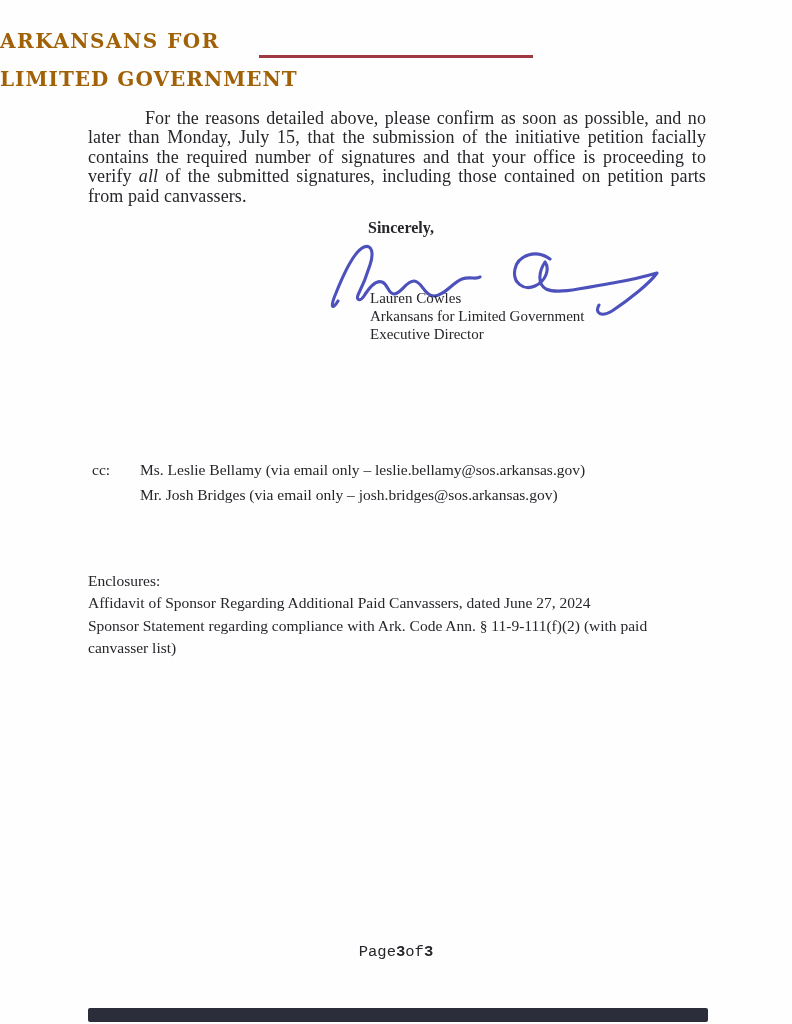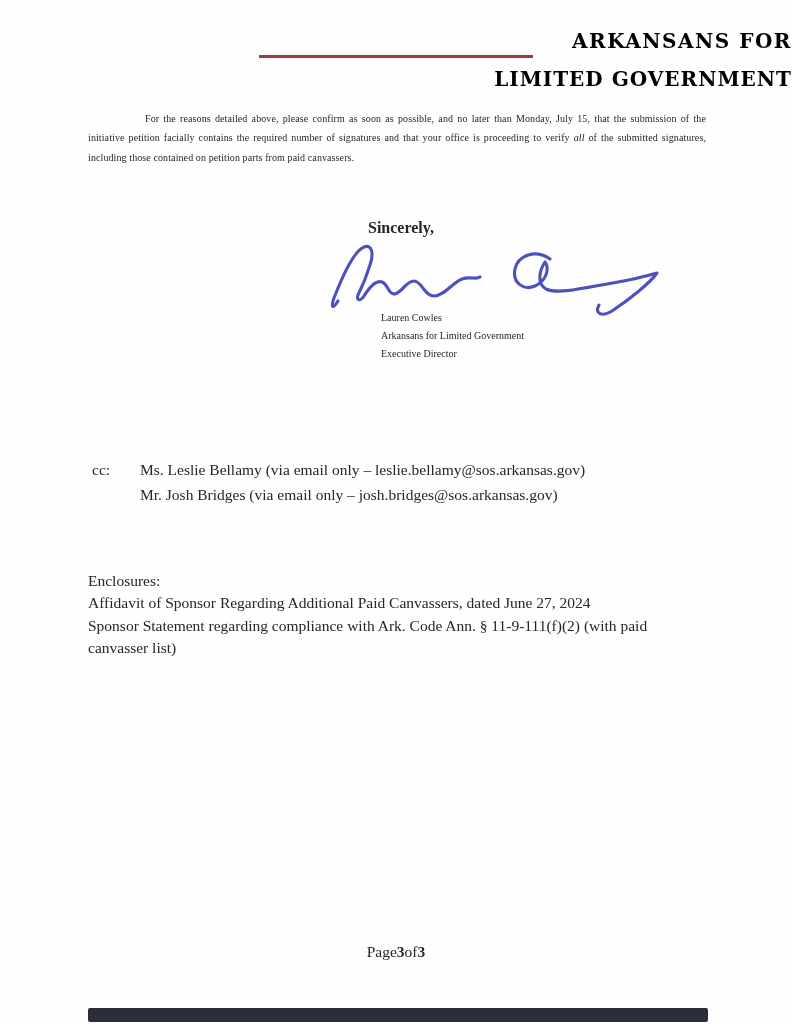--- a/index.html
+++ b/index.html
@@ -11,22 +11,22 @@
     background: #fefefe;
     overflow: hidden;
     font-family: "Liberation Serif", serif;
     color: #26262b;
   }
 
   
   .letterhead {
     position: absolute;
     top: 29px; left: 0; right: 0;
-    text-align: right;
-    color: #000000;
+    text-align: left;
+    color: #a16207;
   }
   .lh1 {
     font-family: "DejaVu Serif", serif;
     font-weight: 700;
     font-size: 20px;
     letter-spacing: 1.5px;
   }
   .lh-rule {
     width: 274px;
     height: 3px;
@@ -41,21 +41,21 @@
     margin-top: 9px;
   }
 
   
   .body-par {
     position: absolute;
     left: 88px; top: 109px;
     width: 618px;
     text-align: justify;
     text-indent: 57px;
-    font-size: 10px;
+    font-size: 18px;
     line-height: 19.4px;
     letter-spacing: 0.1px;
   }
   .body-par em { font-style: italic; }
 
   
   .valediction {
     position: absolute;
     left: 368px; top: 219px;
     font-size: 16px;
@@ -69,24 +69,23 @@
   .signature path {
     fill: none;
     stroke: #4348b8;
     stroke-width: 3.1;
     stroke-linecap: round;
     stroke-linejoin: round;
     opacity: 0.95;
   }
   .signer {
     position: absolute;
-    left: 381px; top: 289px;
-    font-size: 10px;
+    left: 370px; top: 289px;
+    font-size: 15px;
     line-height: 18.2px;
-    margin-top: 20px;
   }
 
   
   .cc {
     position: absolute;
     left: 92px; top: 458px;
     display: flex;
     font-size: 15.5px;
     line-height: 24.5px;
     font-family: Liberation Serif, serif;
@@ -103,20 +102,21 @@
     margin-top: 44px;
   }
 
   
   .footer {
     position: absolute;
     top: 943px; left: 0; right: 0;
     display: flex;
     justify-content: center;
     font-size: 15.5px;
+    font-family: Liberation Mono, monospace;
   }
   .footer b { font-weight: 700; }
 
   
   .scan-bar {
     position: absolute;
     left: 88px; top: 1008px;
     width: 620px; height: 14px;
     background: #2b2d3b;
     border-radius: 2px;

